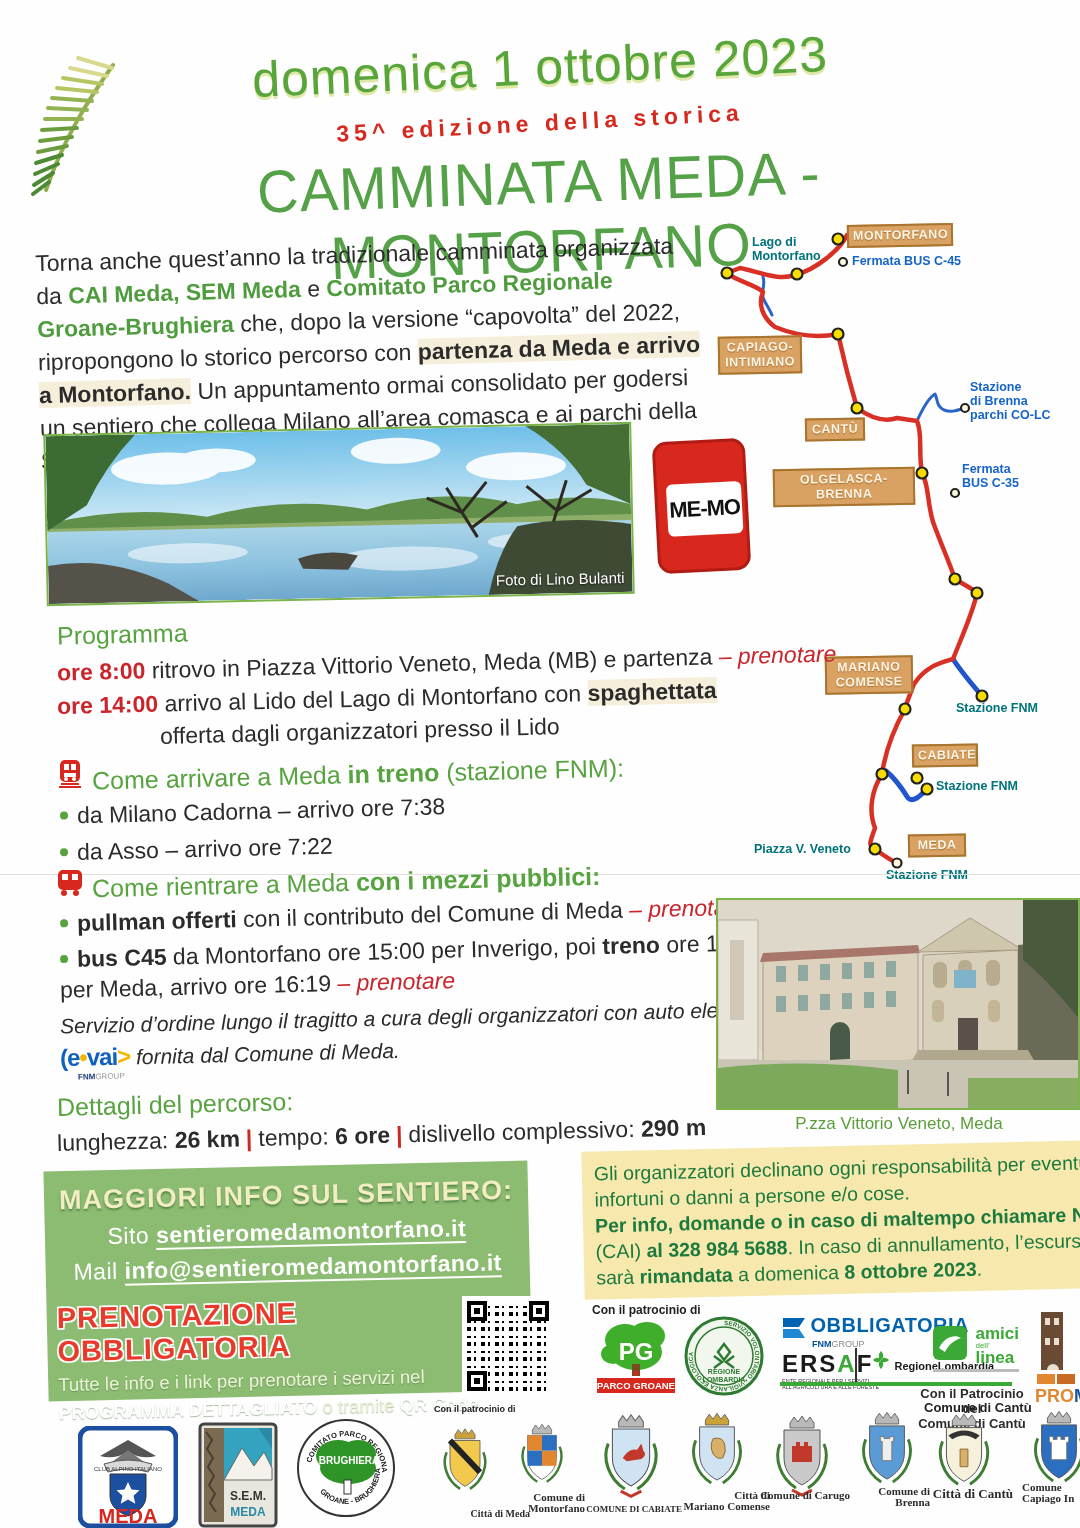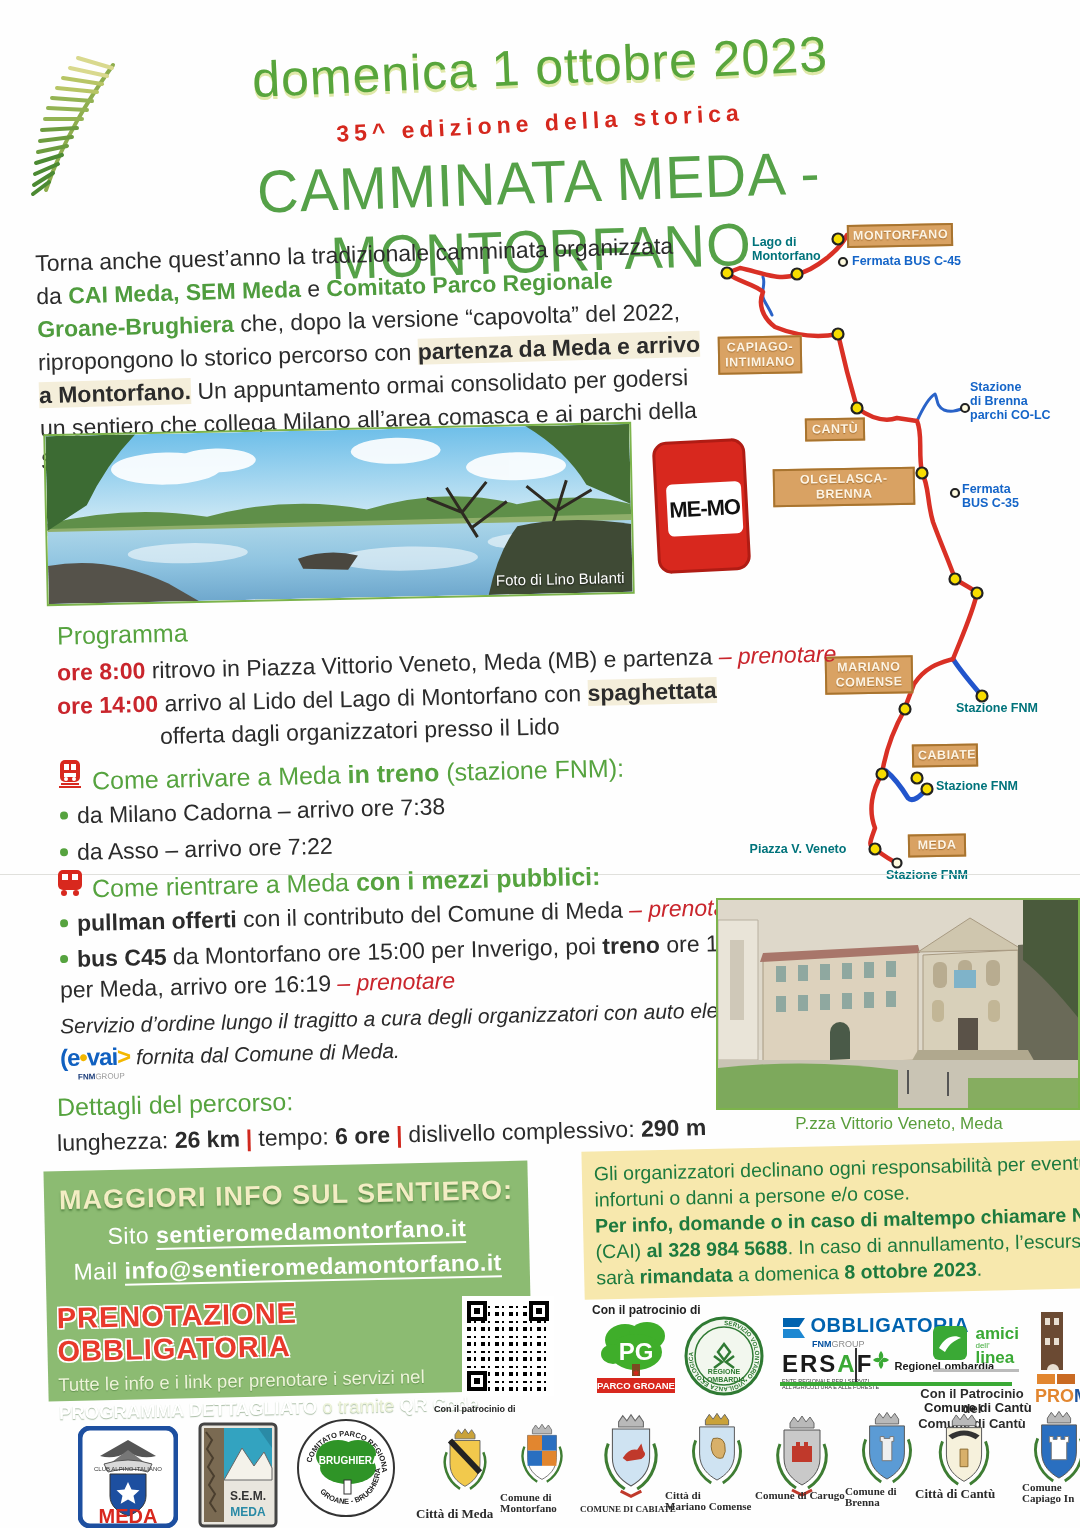--- a/index.html
+++ b/index.html
@@ -85,21 +85,21 @@
   .pat-label{position:absolute;font-size:12px;font-weight:bold;color:#222}
   .ferrovie{left:782px;top:1314px}
   .ferrovie .t{color:#0063af;font-weight:800;font-size:20px;letter-spacing:.5px}
   .ferrovie .s{font-size:9px;color:#004f9f;font-weight:bold}.ferrovie .s span{color:#8a8a8a;font-weight:normal}
   .ersaf-t{color:#1a1a1a;font-weight:800;font-size:24px;letter-spacing:2px}
   .ersaf-sub{font-size:5.5px;color:#333;line-height:6px}
   .reg-lom{font-size:11px;font-weight:bold;color:#1a1a1a}
   .amici-t{color:#3aa935;font-weight:800;font-size:17px;line-height:15px}
   .cantu-pat{left:916px;top:1386px;width:112px;text-align:center;font-size:13px;font-weight:bold;line-height:15px}
   .crest-cap{position:absolute;font-family:"Liberation Serif","DejaVu Serif",serif;font-weight:bold;
-             text-align:left;line-height:11px}
+             text-align:right;line-height:11px}
   .scan-line{left:0;top:874px;width:1080px;height:1px;background:#e0e0dc}
 </style>
 </head>
 <body>
 
 <svg class="abs" style="left:8px;top:30px" width="140" height="170" viewBox="0 0 140 170">
   <g stroke-width="4" fill="none" stroke-linecap="round">
     <path d="M105 35 C80 70 55 110 38 160" stroke="#8fae4e"></path>
     <g stroke="#d9d98e">
         <path d="M104 38 L70 28"></path>
@@ -212,24 +212,24 @@
   <div class="map-box" style="left:147px;top:2px;width:106px">MONTORFANO</div>
   <div class="map-box" style="left:18px;top:114px;width:84px">CAPIAGO-INTIMIANO</div>
   <div class="map-box" style="left:105px;top:196px;width:60px">CANTÙ</div>
   <div class="map-box" style="left:73px;top:246px;width:142px">OLGELASCA-BRENNA</div>
   <div class="map-box" style="left:125px;top:434px;width:88px">MARIANO COMENSE</div>
   <div class="map-box" style="left:212px;top:522px;width:66px">CABIATE</div>
   <div class="map-box" style="left:208px;top:612px;width:58px">MEDA</div>
   <div class="map-teal" style="left:52px;top:13px;width:86px"><span>Lago di</span><br><span>Montorfano</span></div>
   <div class="map-blue" style="left:152px;top:32px;width:130px">Fermata BUS C-45</div>
   <div class="map-blue" style="left:270px;top:158px;width:90px"><span>Stazione</span><br><span>di Brenna</span><br><span>parchi CO-LC</span></div>
-  <div class="map-blue" style="left:262px;top:260px;width:80px"><span>Fermata</span><br><span>BUS C-35</span></div>
+  <div class="map-blue" style="left:262px;top:240px;width:80px"><span>Fermata</span><br><span>BUS C-35</span></div>
   <div class="map-teal" style="left:256px;top:479px">Stazione FNM</div>
   <div class="map-teal" style="left:236px;top:557px">Stazione FNM</div>
-  <div class="map-teal" style="left:44px;top:620px;width:108px;text-align:center">Piazza V. Veneto</div>
+  <div class="map-teal" style="left:54px;top:620px;width:108px;text-align:left">Piazza V. Veneto</div>
   <div class="map-teal" style="left:186px;top:646px">Stazione FNM</div>
 </div>
 
 <div class="h-green" style="left:57px;top:620px">Programma</div>
 <div class="body-line" style="left:57px;top:650px"><span class="time">ore 8:00</span><span> ritrovo in Piazza Vittorio Veneto, Meda (MB) e partenza </span><span class="note">– prenotare</span></div>
 <div class="body-line" style="left:57px;top:685px"><span class="time">ore 14:00</span><span> arrivo al Lido del Lago di Montorfano con </span><span class="bb">spaghettata</span></div>
 <div class="body-line" style="left:160px;top:718px">offerta dagli organizzatori presso il Lido</div>
 
 <svg class="veh-icon" style="left:55px;top:758px" viewBox="0 0 30 32">
   <rect x="5" y="2" width="20" height="22" rx="5" fill="#d8281e"></rect>
@@ -410,21 +410,21 @@
 
 <div class="pat-label" style="left:434px;top:1404px;font-size:9px">Con il patrocinio di</div>
 <div class="pat-label" style="left:924px;top:1400px;font-size:13px">Comune di Cantù</div>
 
 <svg class="abs" style="left:440px;top:1418px" width="50" height="90" viewBox="0 0 60 86">
   <path d="M18 9 l4 -6 4 5 4 -6 4 6 4 -5 4 6 v5 h-24 z" fill="#c9a23a" stroke="#666"></path>
   <path d="M12 16 h36 v28 c0 14 -9 22 -18 27 c-9 -5 -18 -13 -18 -27 z" fill="#f2c94c" stroke="#555"></path>
   <path d="M12 16 L48 54" stroke="#222" stroke-width="7"></path>
   <path d="M8 30 c-6 14 0 34 16 44 M52 30 c6 14 0 34 -16 44" stroke="#3e7d33" stroke-width="3" fill="none"></path>
 </svg>
-<div class="crest-cap" style="left:416px;top:1508px;width:95px;font-size:13px">Città di Meda</div>
+<div class="crest-cap" style="left:435px;top:1508px;width:95px;font-size:10px">Città di Meda</div>
 
 <svg class="abs" style="left:518px;top:1414px" width="48" height="86" viewBox="0 0 60 86">
   <path d="M18 9 l4 -6 4 5 4 -6 4 6 4 -5 4 6 v5 h-24 z" fill="#b9b9b9" stroke="#666"></path>
   <path d="M12 16 h36 v28 c0 14 -9 22 -18 27 c-9 -5 -18 -13 -18 -27 z" fill="#fff" stroke="#555"></path>
   <rect x="12" y="16" width="18" height="19" fill="#e2862f"></rect>
     <rect x="30" y="35" width="18" height="19" fill="#e2862f"></rect>
   <rect x="30" y="16" width="18" height="19" fill="#2a6fc0"></rect>
     <rect x="12" y="35" width="18" height="19" fill="#2a6fc0"></rect>
   <path d="M8 30 c-6 14 0 34 16 44 M52 30 c6 14 0 34 -16 44" stroke="#3e7d33" stroke-width="3" fill="none"></path>
 </svg>

